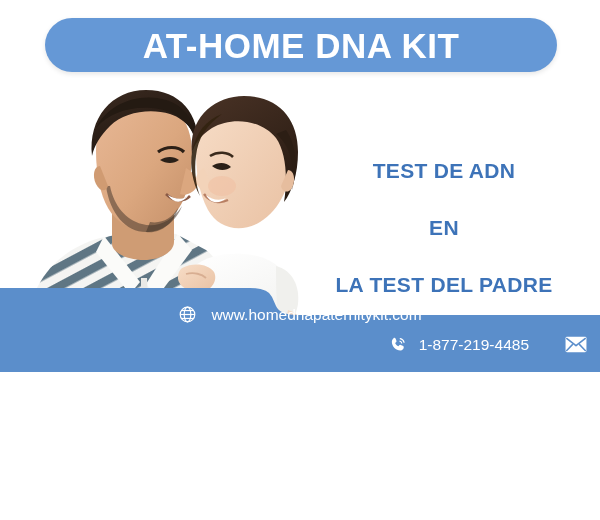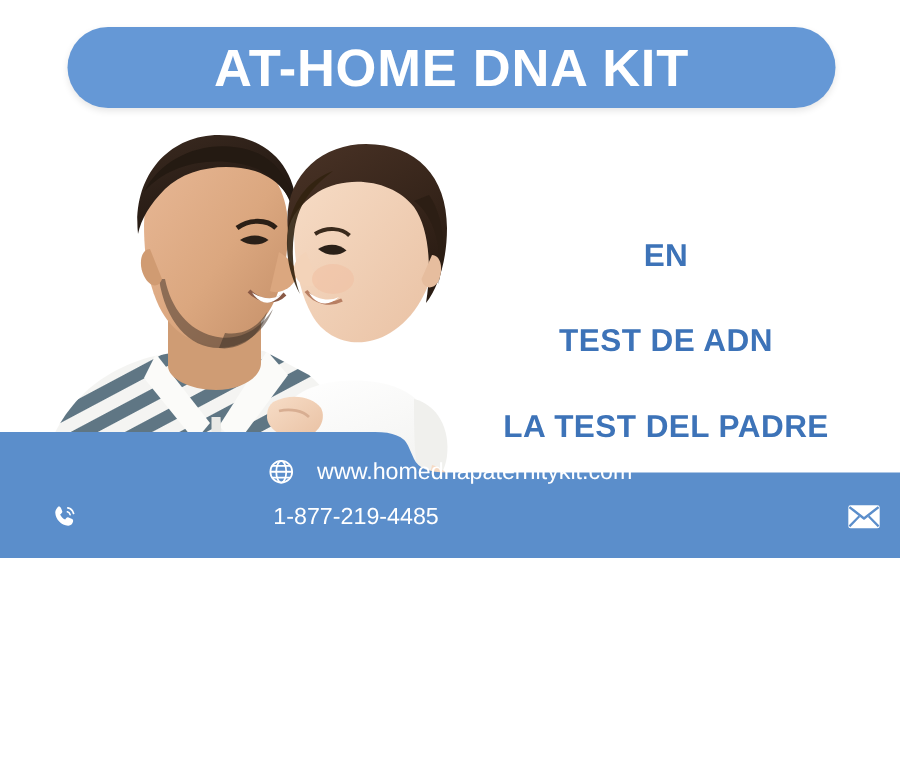--- a/index.html
+++ b/index.html
@@ -101,21 +101,21 @@
     white-space: nowrap;
   }
   #footer-row-web {
     left: 0; right: 0;
     top: 17px;
     justify-content: center;
   }
   #footer-row-contact {
     left: 0; right: 0;
     top: 47px;
-    justify-content: space-between;
+    justify-content: flex-end;
     padding-left: 34px;
   }
   .footer-text {
     color: #ffffff;
     font-size: 15.5px;
     font-weight: normal;
     line-height: 1;
   }
   .footer-icon {
     display: inline-block;
@@ -281,22 +281,22 @@
         <path d="M206 113 C212 118 220 119 226 116 C219 123 210 121 206 113 Z" fill="#ffffff"></path>
 
         <path d="M288 88 C294 88 296 98 292 106 C288 112 282 110 281 104 Z" fill="#e6bd9e"></path>
       </g>
 
       <ellipse cx="150" cy="366" rx="120" ry="8" fill="#000" opacity="0.05"></ellipse>
     </svg>
   </div>
 
   <div id="headline-block">
+    <div class="headline-line">TEST DE ADN</div>
     <div class="headline-line">EN</div>
-    <div class="headline-line">TEST DE ADN</div>
     <div class="headline-line last">LA TEST DEL PADRE</div>
   </div>
 
   <div id="footer">
     <svg id="footer-shape" width="600" height="84" viewBox="0 0 600 84" xmlns="http://www.w3.org/2000/svg">
       <path d="M0 0 L250 0 Q268 0 272 9 L276 18 Q280 27 298 27 L600 27 L600 84 L0 84 Z" fill="#5b8ecb"></path>
     </svg>
 
     <div id="footer-content">
 

